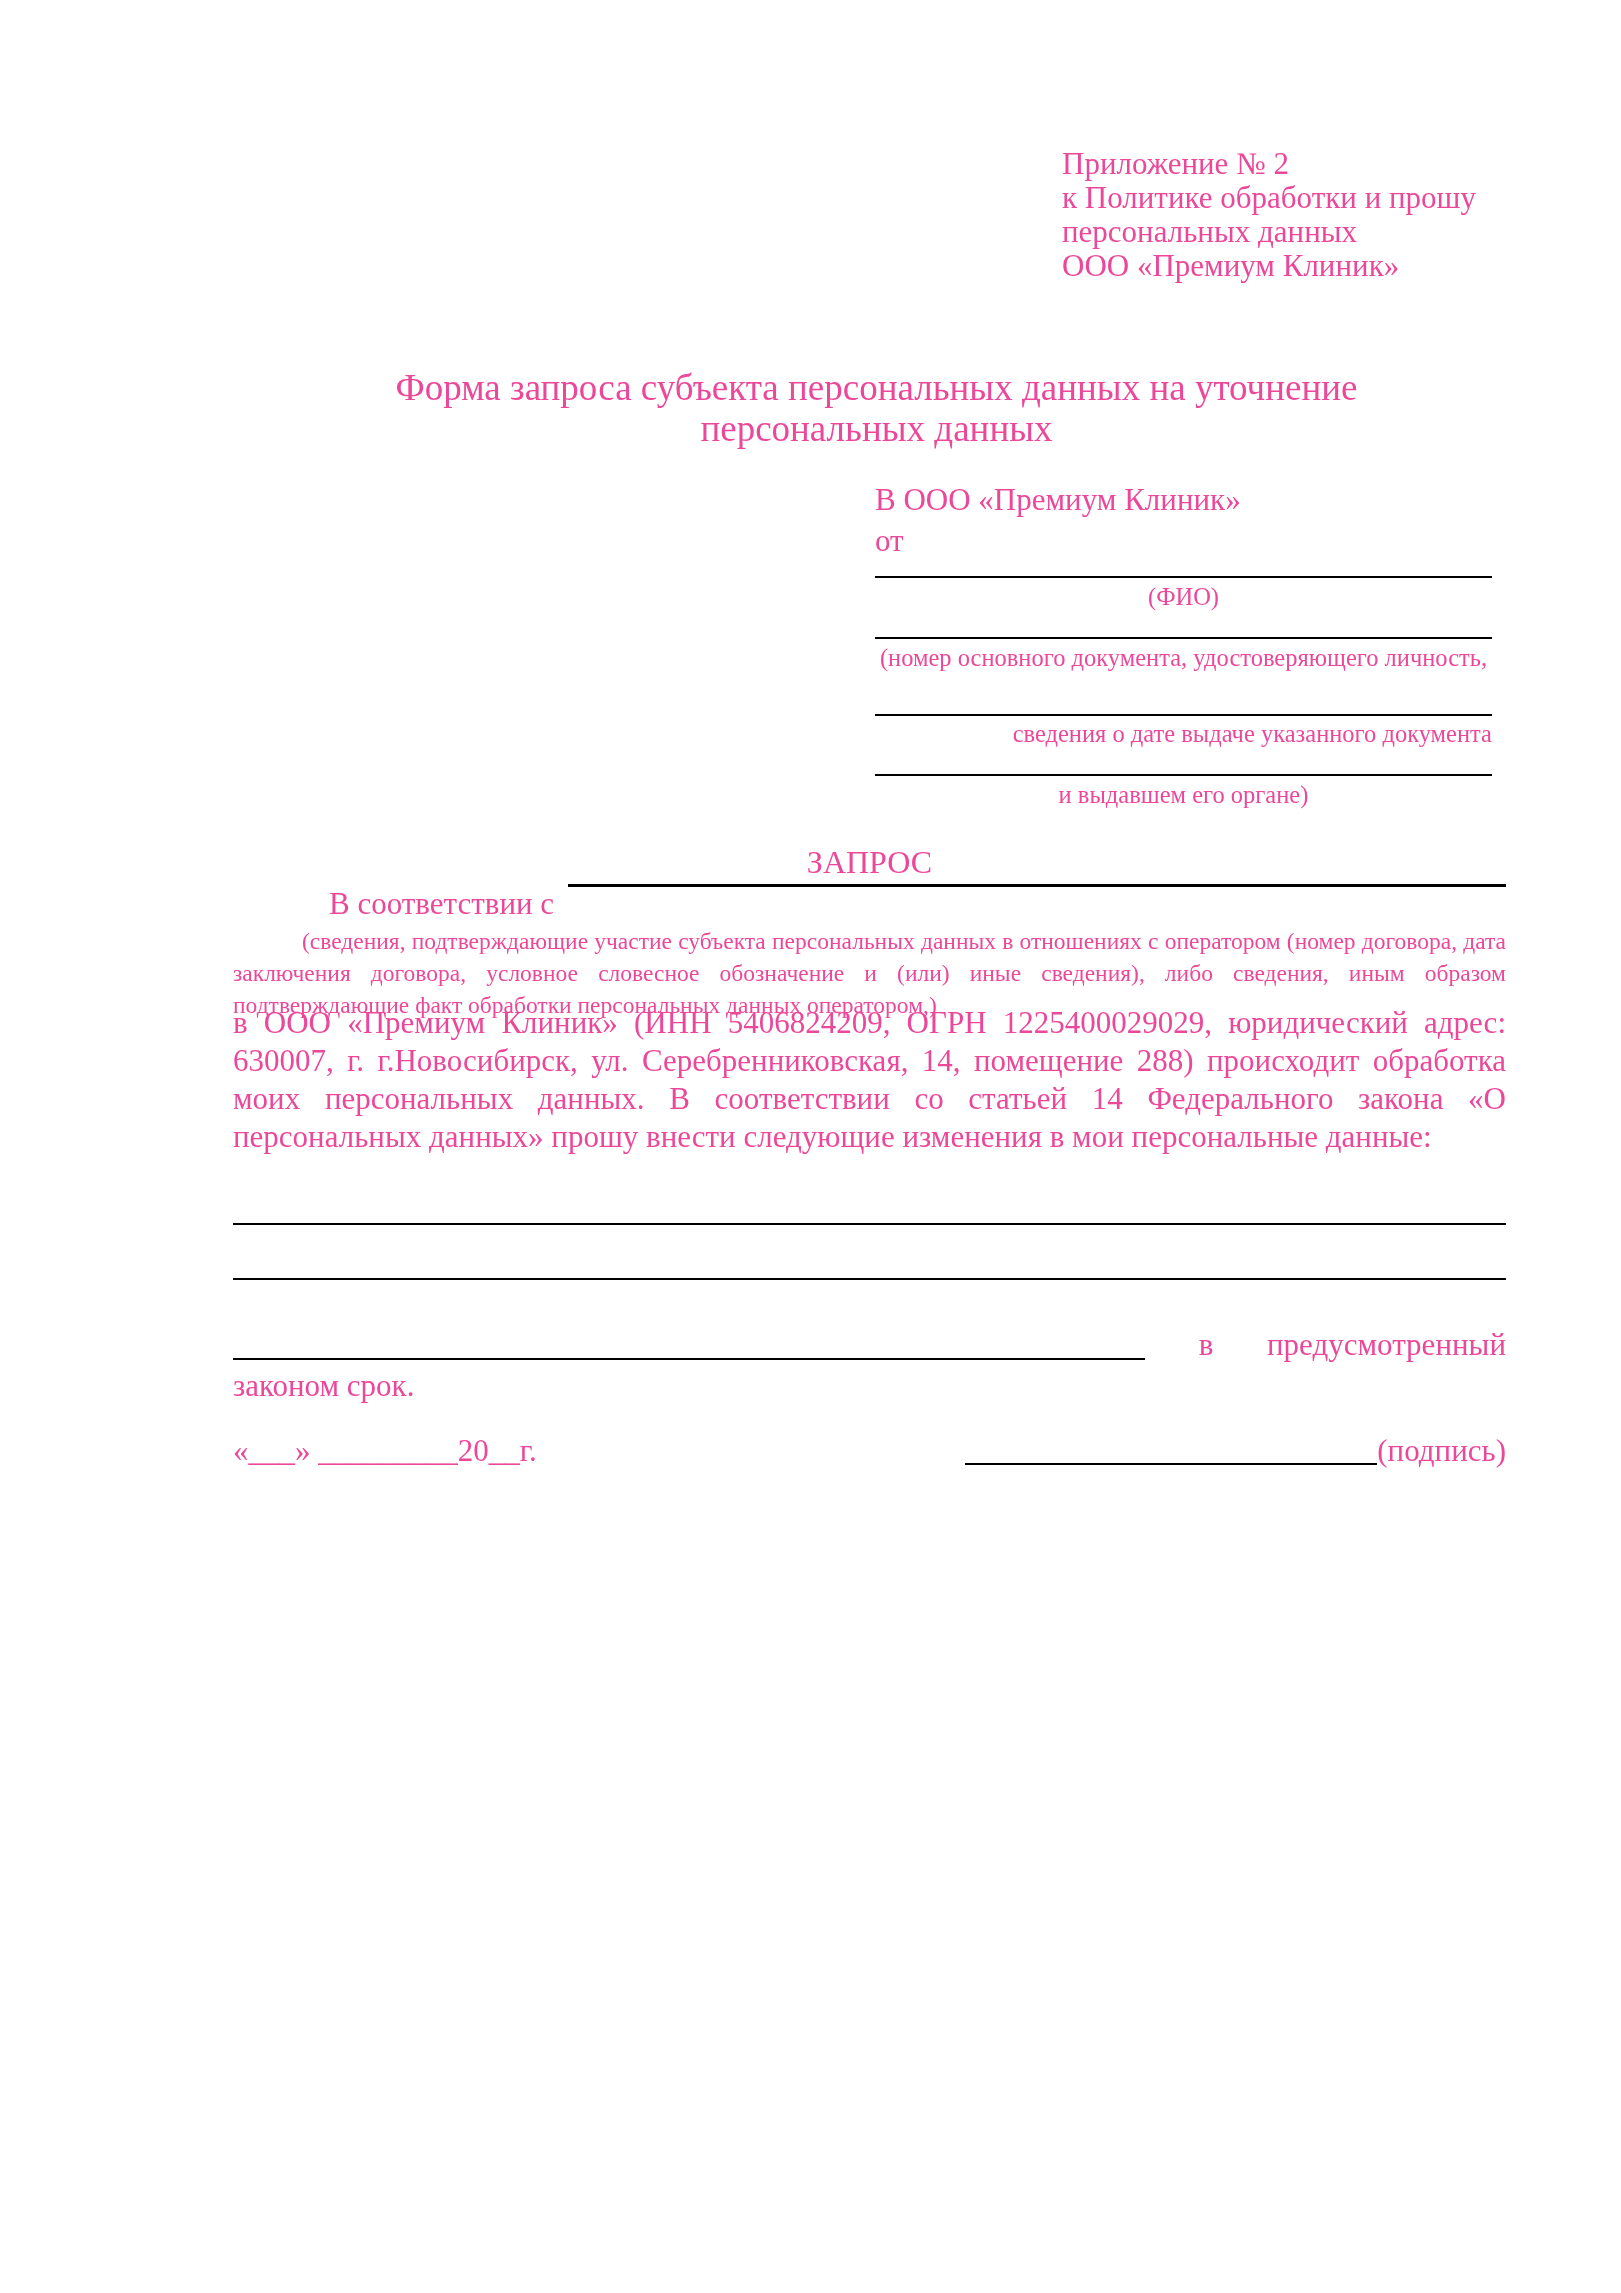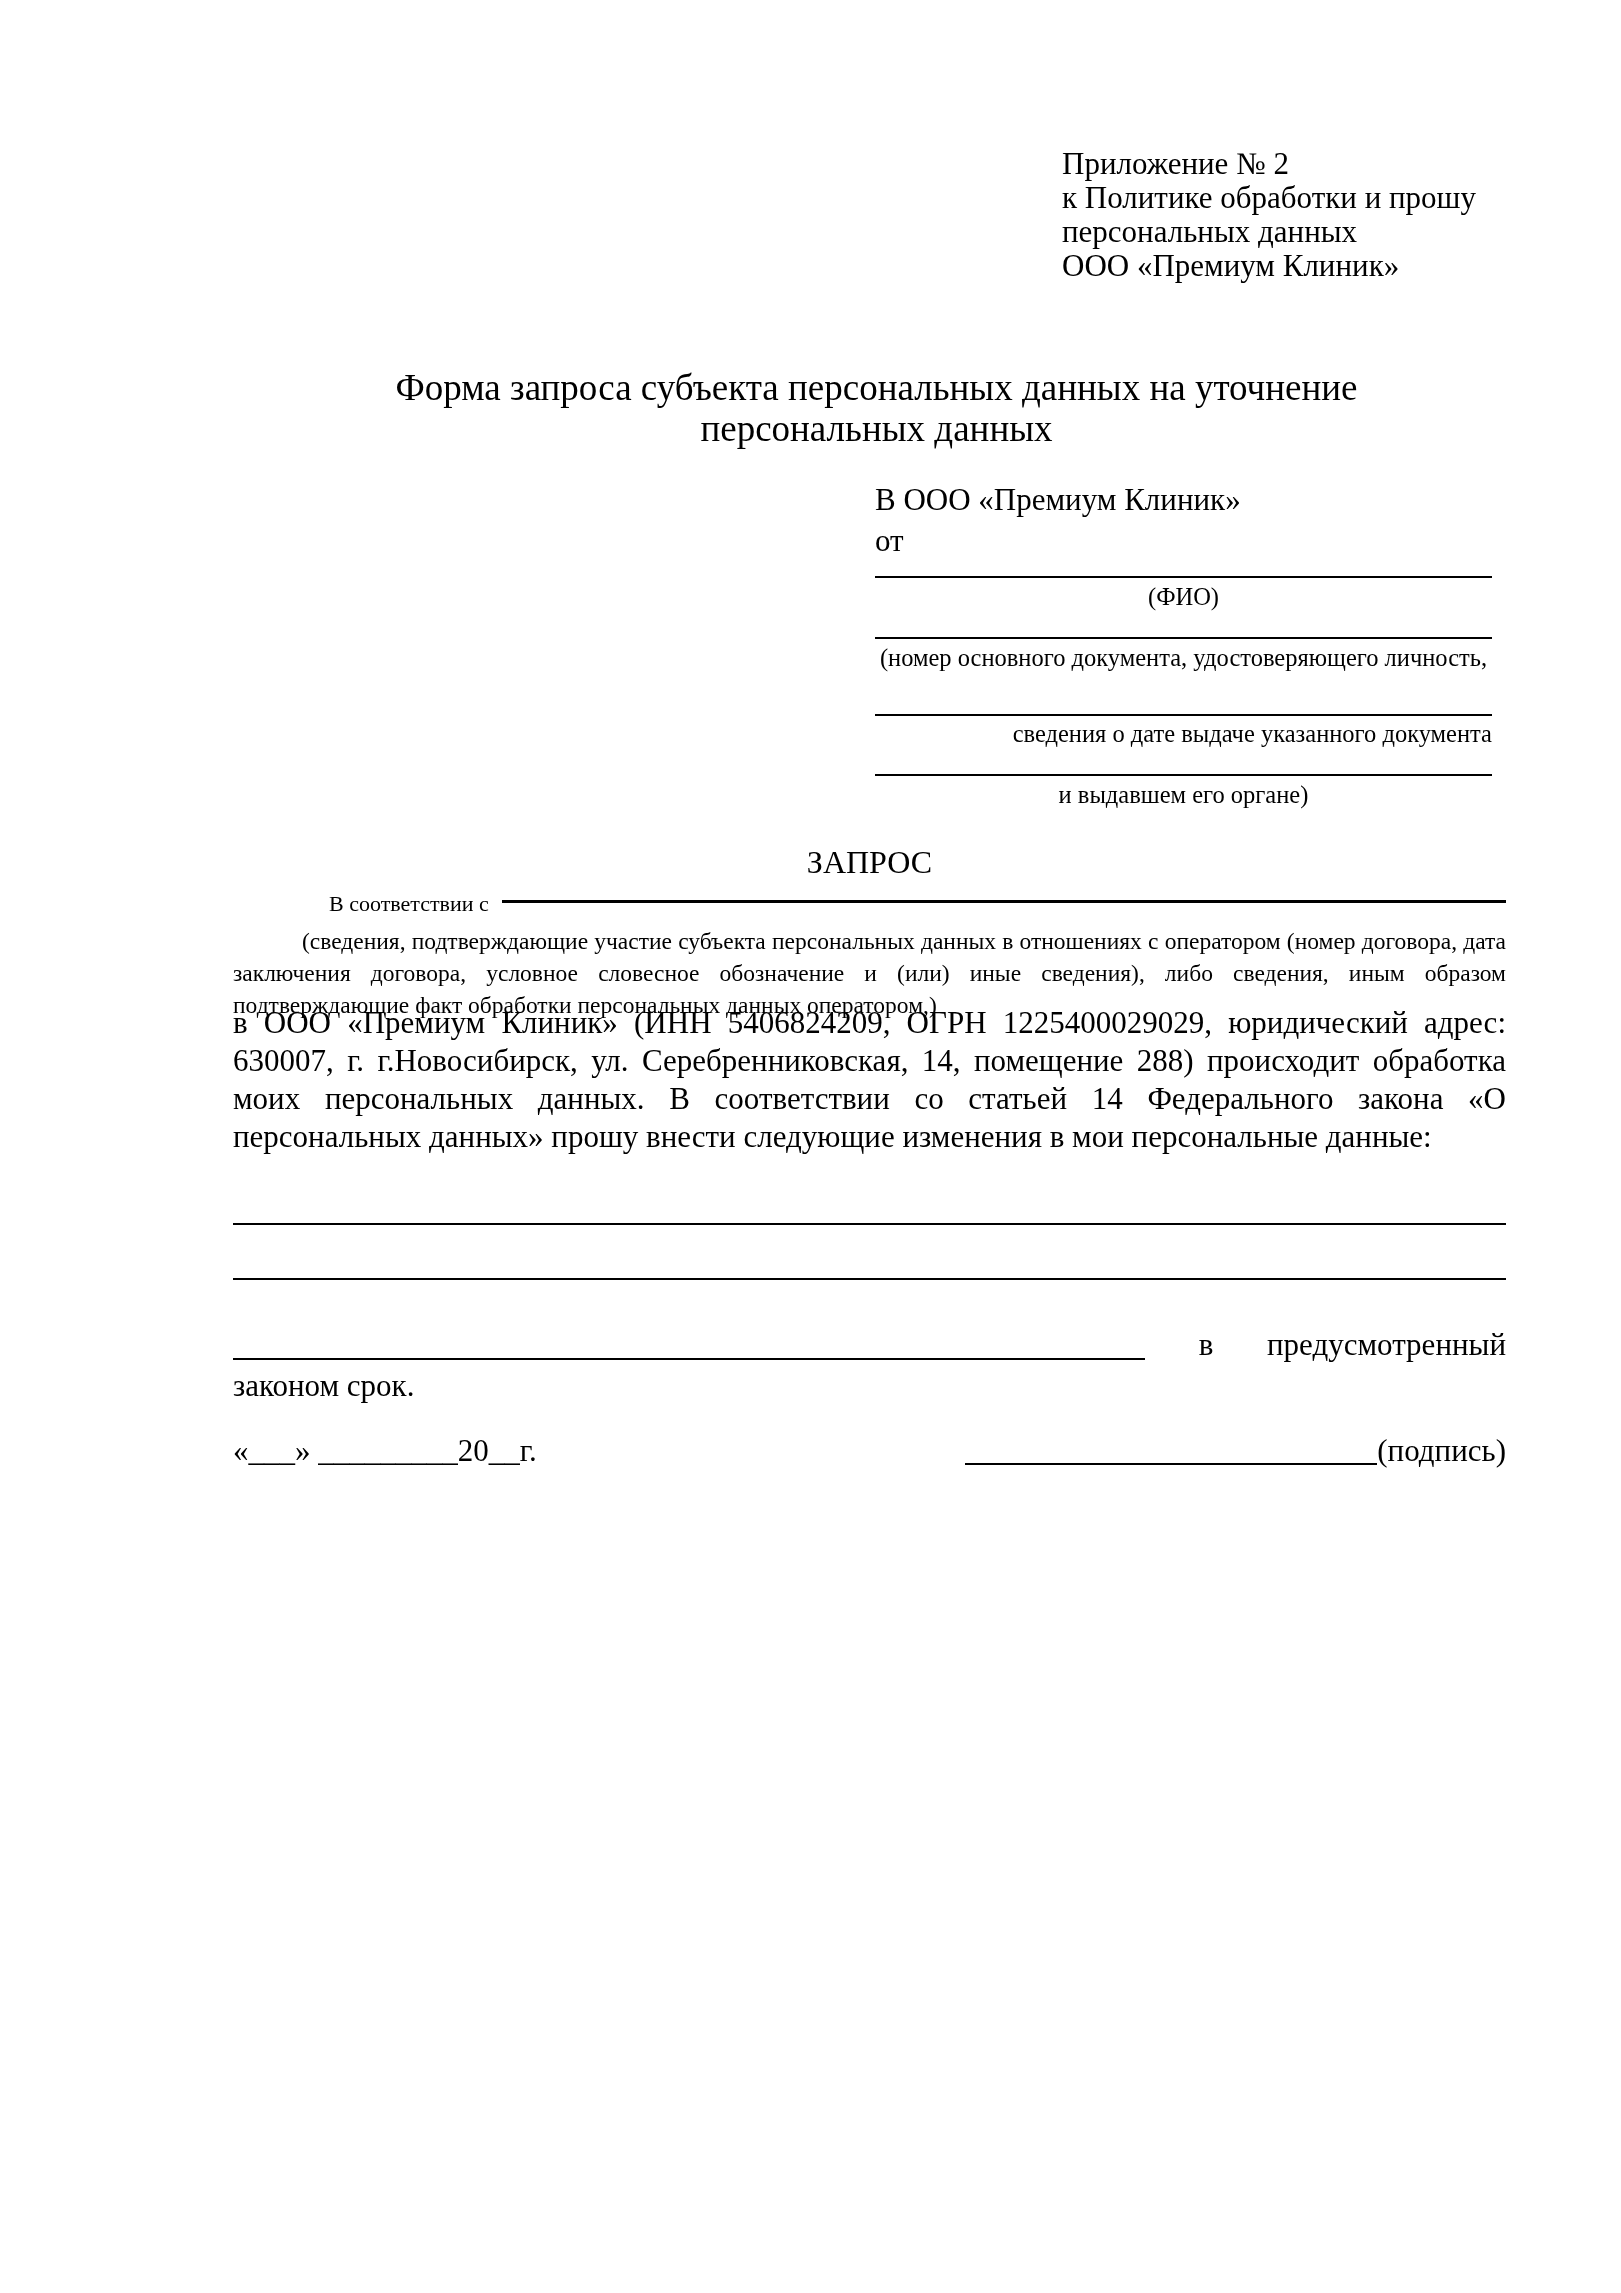--- a/index.html
+++ b/index.html
@@ -2,21 +2,21 @@
 <html><head>
 <meta charset="utf-8">
 <style>
   html, body { margin: 0; padding: 0; background: #e8e8e8; }
   .page {
     position: relative;
     width: 1621px;
     height: 2294px;
     margin: 0 auto;
     background: #ffffff;
-    color: #000000;
+    color: #ec4899;
     font-family: "Liberation Serif", "DejaVu Serif", serif;
     overflow: hidden;
   }
 
   
   .appendix {
     position: absolute;
     left: 1062px;
     top: 147px;
     font-size: 31px;
@@ -87,22 +87,22 @@
     line-height: 39px;
   }
   .intro-row {
     position: absolute;
     left: 233px;
     top: 884px;
     width: 1273px;
     padding-left: 96px;
     box-sizing: border-box;
     display: flex;
-    align-items: center;
-    font-size: 22px;
+    align-items: flex-start;
+    font-size: 31px;
     line-height: 39px;
   }
   .fill-line {
     flex: 1;
     border-bottom: 3.9px solid #000;
     margin-left: 13.7px;
     margin-bottom: 3.9px;
     height: 0;
   }
   .intro-note {

